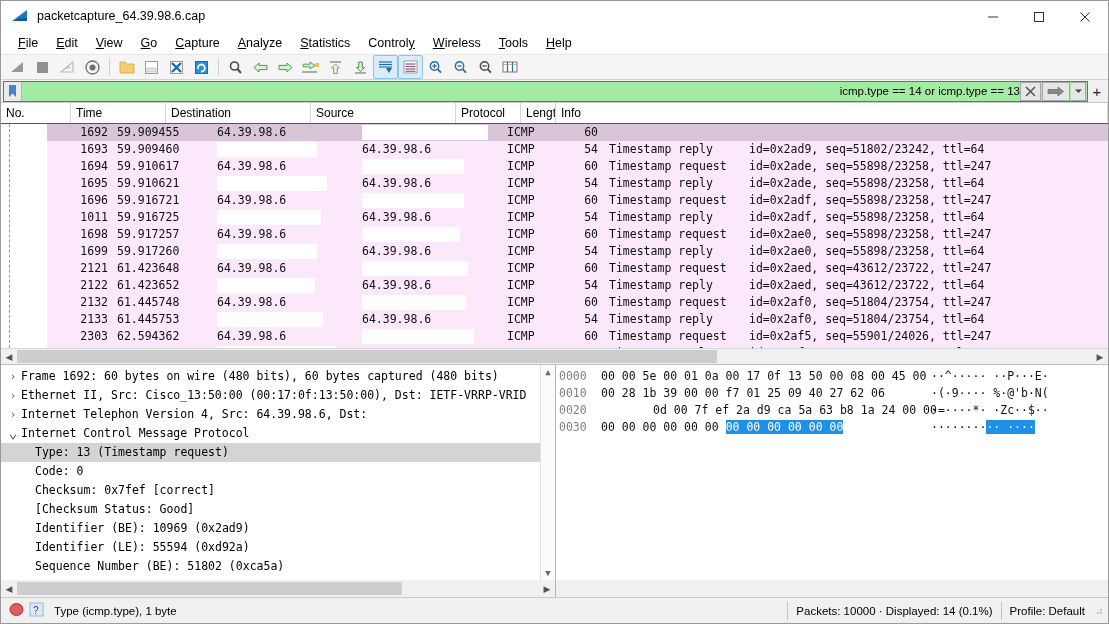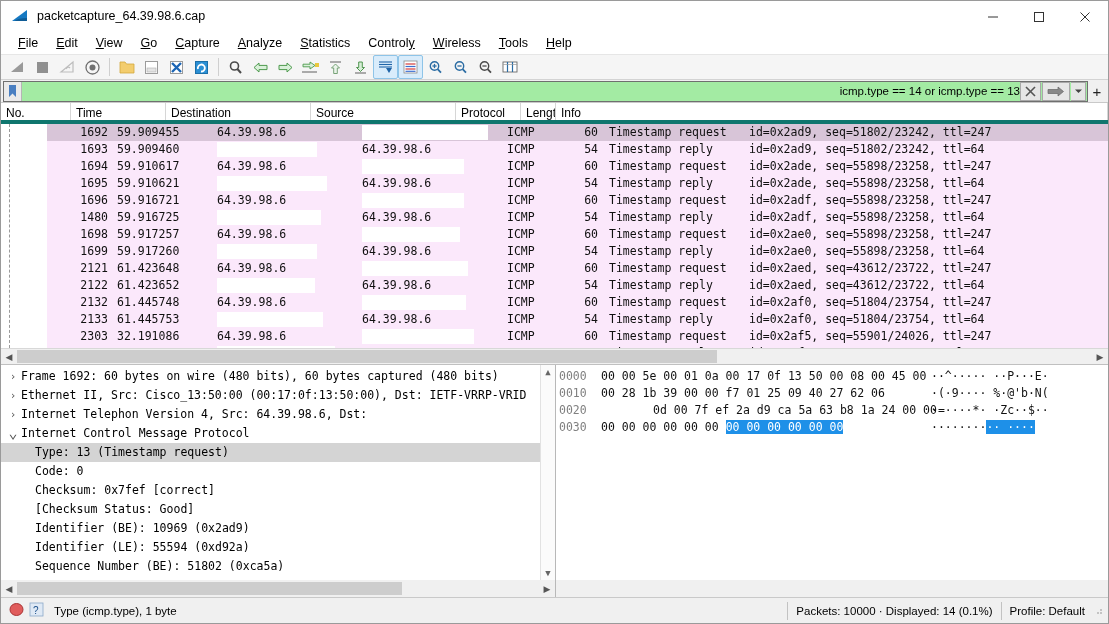--- a/index.html
+++ b/index.html
@@ -119,21 +119,21 @@
   
   .packetlist {
     height: 262px; min-height: 262px;
     display: flex; flex-direction: column;
     background: #fff;
     border-bottom: 1px solid #c0c0c0;
   }
   .plheader {
     height: 21px; min-height: 21px;
     display: flex; background: #ffffff;
-    border-bottom: 4px solid #0f766e;
+    border-bottom: 1px solid #0f766e;
     font-size: 12px;
   }
   .plheader .hc {
     border-right: 1px solid #d6d6d6;
     padding: 3px 0 0 5px;
     overflow: hidden; white-space: nowrap;
     color: #000;
   }
   .plrows { flex: 1; overflow: hidden; position: relative; padding-left: 46px; }
   .prow {
@@ -480,21 +480,20 @@
     </div>
     <div class="plrows" id="packet-rows">
       <div class="plscroll-left"></div>
     <div class="prow selected">
           <div class="c c-no">1692</div>
           <div class="c c-time">59.909455</div>
           <div class="c c-src">64.39.98.6</div>
           <div class="c c-dst"><span class="redact" style="width: 126px;"></span></div>
           <div class="c c-proto">ICMP</div>
           <div class="c c-len">60</div>
-          <div class="c c-info"><span class="info-label">Timestamp request</span><span class="info-id">id=0x2ad9, seq=51802/23242, ttl=247</span></div>
         </div>
         <div class="prow">
           <div class="c c-no">1693</div>
           <div class="c c-time">59.909460</div>
           <div class="c c-src"><span class="redact" style="width: 100px;"></span></div>
           <div class="c c-dst">64.39.98.6</div>
           <div class="c c-proto">ICMP</div>
           <div class="c c-len">54</div>
           <div class="c c-info"><span class="info-label">Timestamp reply</span><span class="info-id">id=0x2ad9, seq=51802/23242, ttl=64</span></div>
         </div>
@@ -519,21 +518,21 @@
         <div class="prow">
           <div class="c c-no">1696</div>
           <div class="c c-time">59.916721</div>
           <div class="c c-src">64.39.98.6</div>
           <div class="c c-dst"><span class="redact" style="width: 102px;"></span></div>
           <div class="c c-proto">ICMP</div>
           <div class="c c-len">60</div>
           <div class="c c-info"><span class="info-label">Timestamp request</span><span class="info-id">id=0x2adf, seq=55898/23258, ttl=247</span></div>
         </div>
         <div class="prow">
-          <div class="c c-no">1480</div>
+          <div class="c c-no">1011</div>
           <div class="c c-time">59.916725</div>
           <div class="c c-src"><span class="redact" style="width: 104px;"></span></div>
           <div class="c c-dst">64.39.98.6</div>
           <div class="c c-proto">ICMP</div>
           <div class="c c-len">54</div>
           <div class="c c-info"><span class="info-label">Timestamp reply</span><span class="info-id">id=0x2adf, seq=55898/23258, ttl=64</span></div>
         </div>
         <div class="prow">
           <div class="c c-no">1698</div>
           <div class="c c-time">59.917257</div>
@@ -583,21 +582,21 @@
           <div class="c c-no">2133</div>
           <div class="c c-time">61.445753</div>
           <div class="c c-src"><span class="redact" style="width: 106px;"></span></div>
           <div class="c c-dst">64.39.98.6</div>
           <div class="c c-proto">ICMP</div>
           <div class="c c-len">54</div>
           <div class="c c-info"><span class="info-label">Timestamp reply</span><span class="info-id">id=0x2af0, seq=51804/23754, ttl=64</span></div>
         </div>
         <div class="prow">
           <div class="c c-no">2303</div>
-          <div class="c c-time">32.191086</div>
+          <div class="c c-time">62.594362</div>
           <div class="c c-src">64.39.98.6</div>
           <div class="c c-dst"><span class="redact" style="width: 112px;"></span></div>
           <div class="c c-proto">ICMP</div>
           <div class="c c-len">60</div>
           <div class="c c-info"><span class="info-label">Timestamp request</span><span class="info-id">id=0x2af5, seq=55901/24026, ttl=247</span></div>
         </div>
         <div class="prow">
           <div class="c c-no">2304</div>
           <div class="c c-time">62.594368</div>
           <div class="c c-src"><span class="redact" style="width: 118px;"></span></div>

